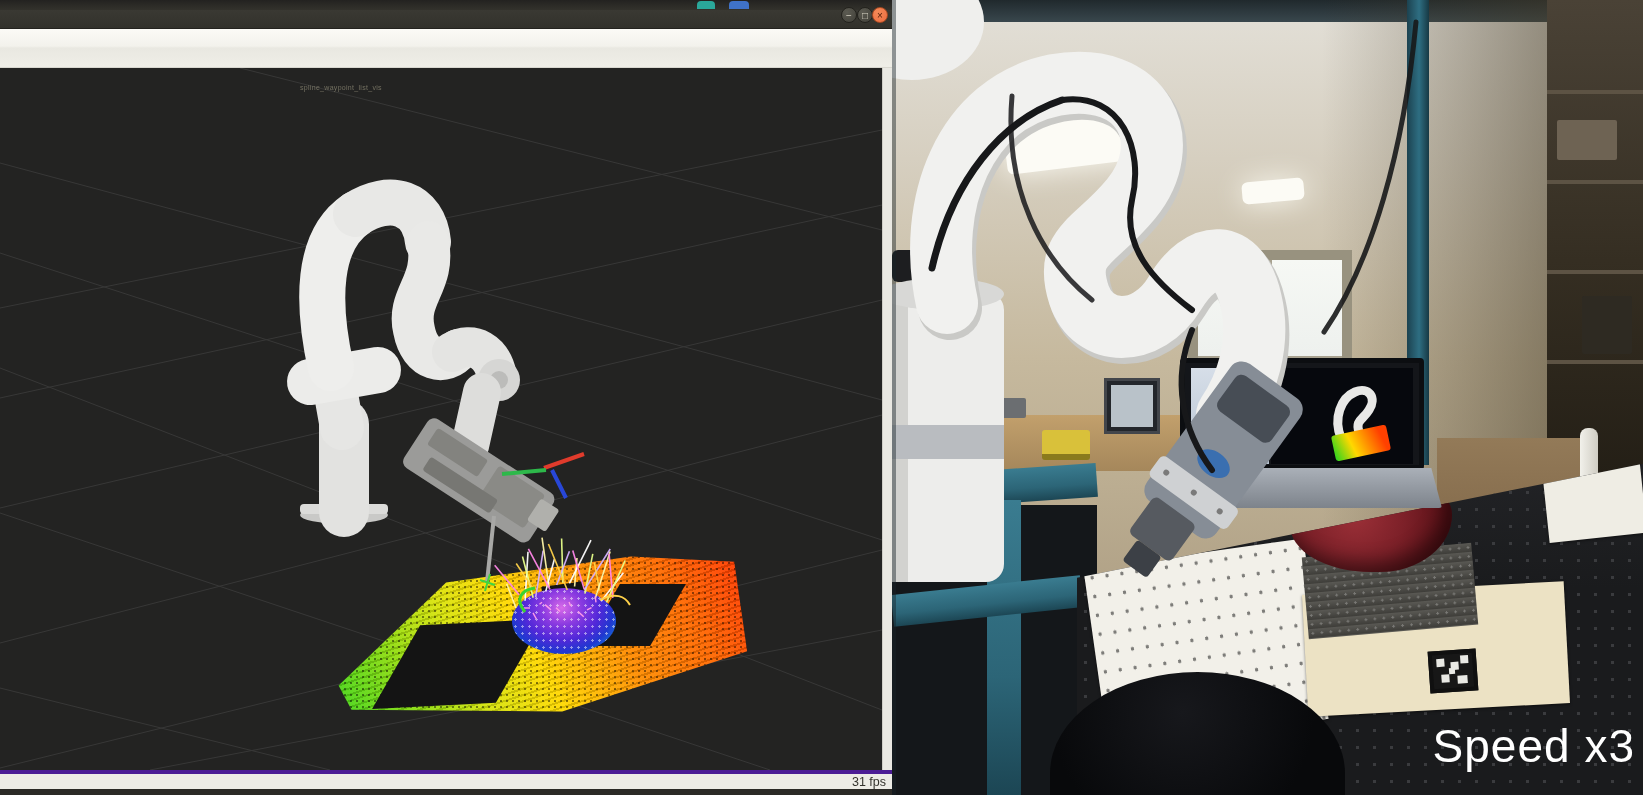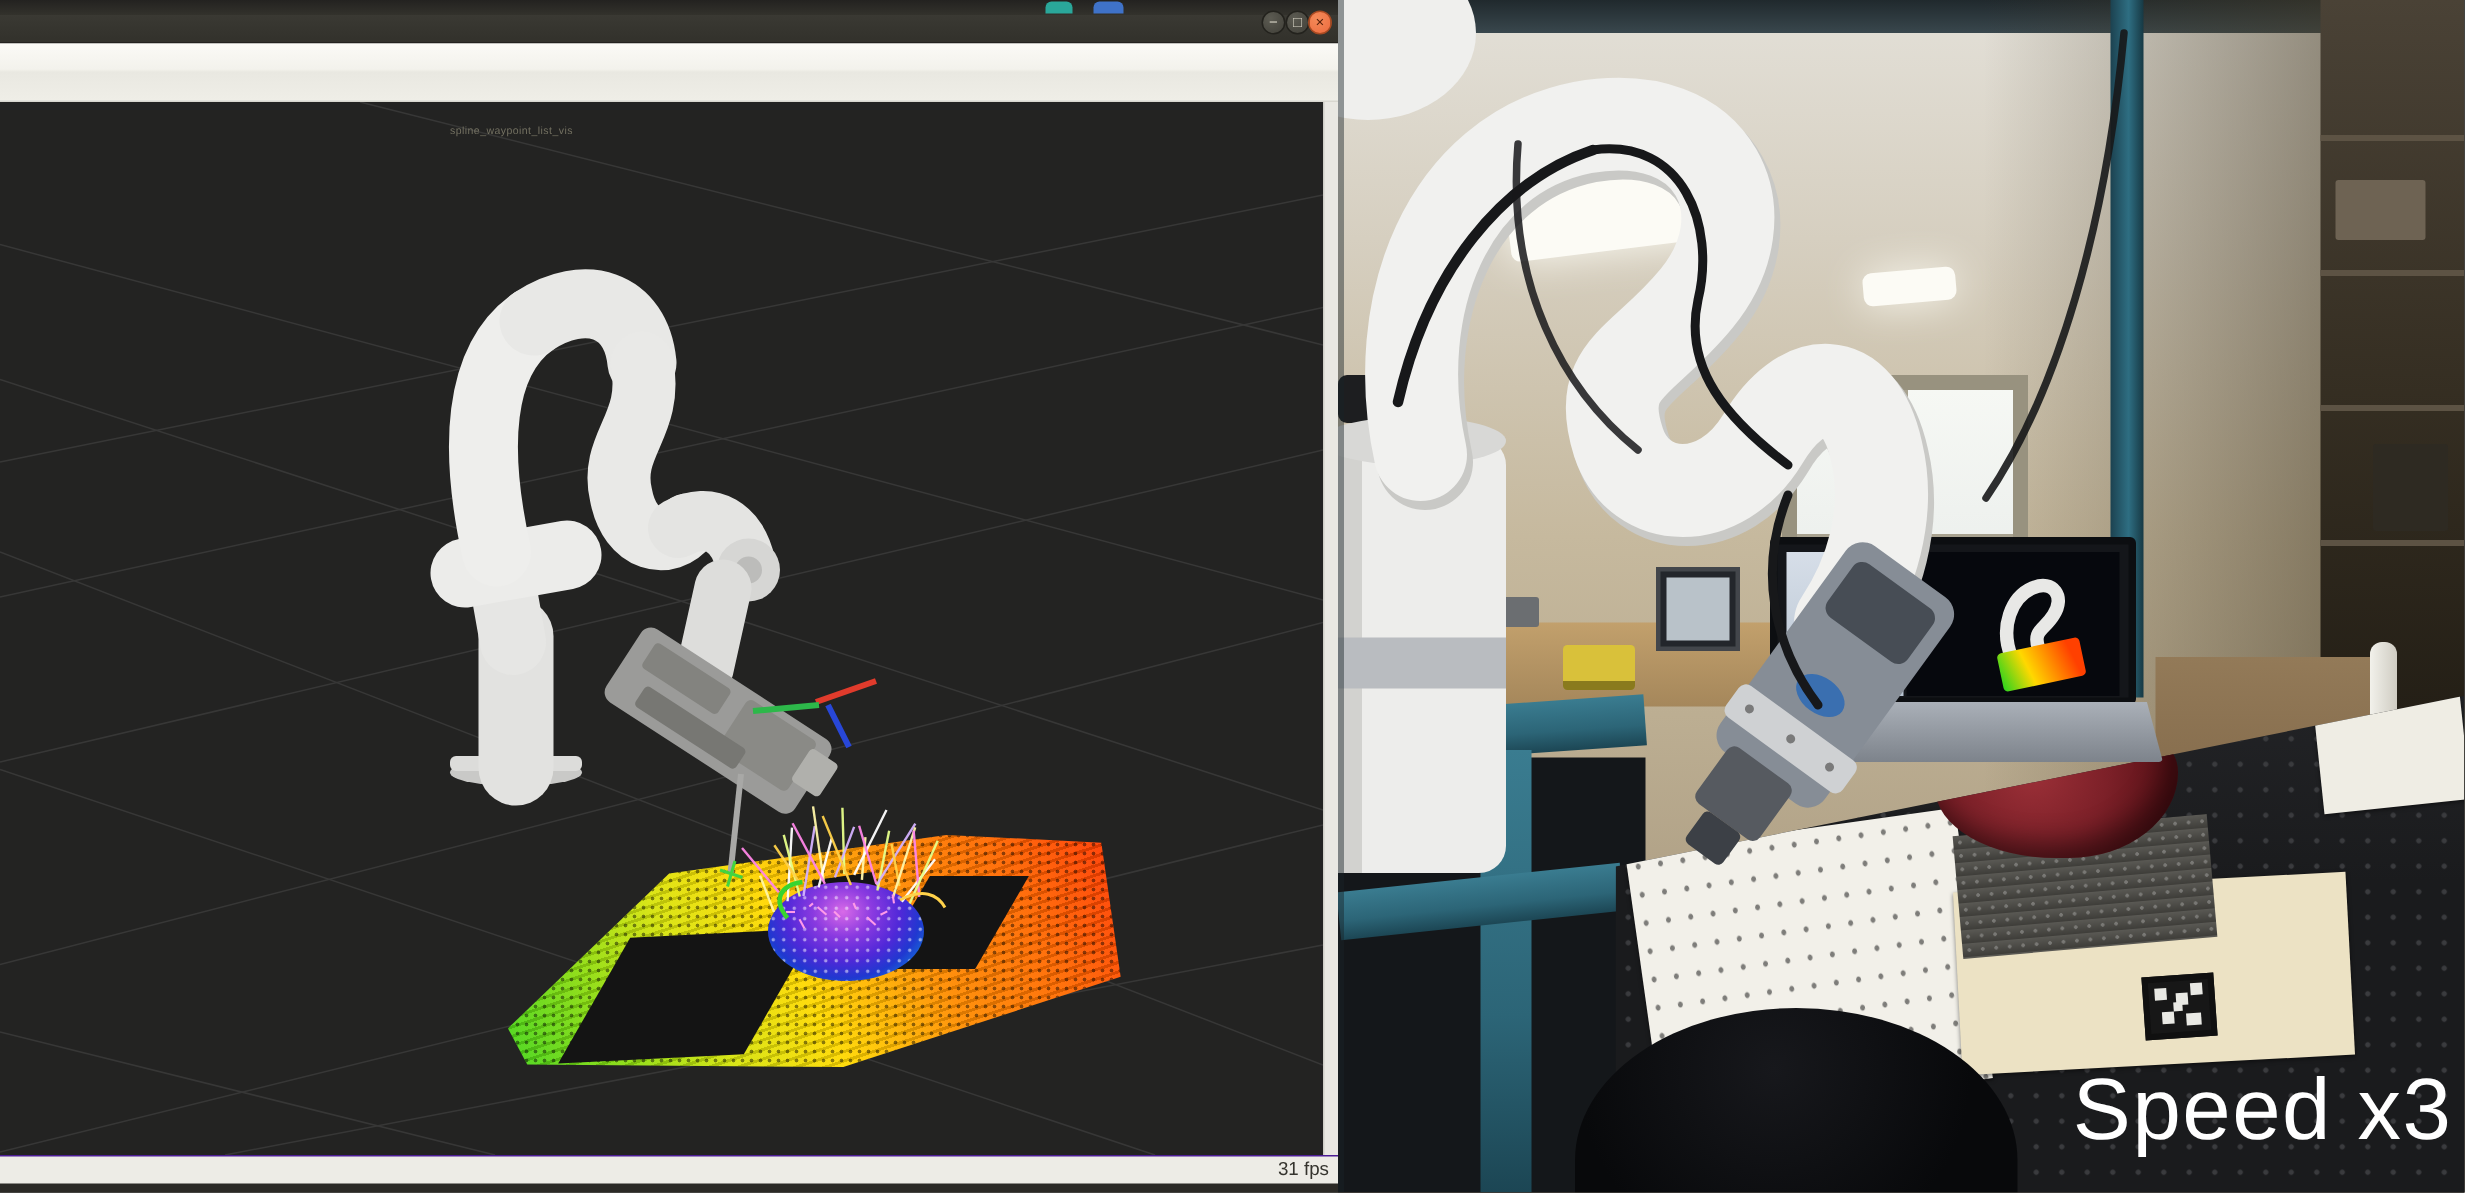--- a/index.html
+++ b/index.html
@@ -21,21 +21,21 @@
     font-size:10px;color:#d8d4c6;background:radial-gradient(circle at 35% 30%,#5c5b52,#403f38);
     border:1px solid #23221d;cursor:default;}
   .winbtn.close{background:radial-gradient(circle at 35% 30%,#f48a58,var(--accent-orange,#ed6b3f));
     border-color:#a84a22;color:#58200a;}
   #toolbar{left:0;top:29px;width:892px;height:39px;
     background:linear-gradient(180deg,#fbfaf6 0%,#f3f2ec 45%,#e9e8e1 50%,#efeee7 100%);
     border-bottom:1px solid #d8d7cf;}
   #viewport{left:0;top:68px;width:882px;height:702px;background:var(--viewport-bg,#232322);overflow:hidden;}
   #viewport-edge{left:882px;top:68px;width:10px;height:702px;background:#e9e8e2;border-left:1px solid #cfcec7;}
   #topic-label{left:300px;top:16px;font-size:7px;color:#817e6c;letter-spacing:.3px;opacity:.85;}
-  #statusbar{left:0;top:770px;width:892px;height:19px;background:#edece6;border-top:1px solid #4c1d95;}
+  #statusbar{left:0;top:770px;width:892px;height:19px;background:#edece6;border-top:4px solid #4c1d95;}
   #fps-counter{right:6px;top:1px;font-size:12.5px;color:#35342e;}
   #bottom-strip{left:0;top:789px;width:892px;height:6px;background:#2b2a26;}
 
   
   #point-cloud{left:330px;top:548px;width:430px;height:172px;
     clip-path:polygon(27% 20%,70% 5%,94% 8%,97% 60%,54% 95%,5% 94%,2% 80%);
     background:
       radial-gradient(rgba(0,0,0,.45) 1px,transparent 1.5px),
       repeating-linear-gradient(-18deg,rgba(0,0,0,.14) 0 2px,rgba(255,255,255,.05) 2px 6px),
       linear-gradient(62deg,var(--cloud-green,#3ad41c) 0%,#8cdc10 18%,#d8e40c 32%,var(--cloud-yellow,#ffd900) 46%,var(--cloud-orange,#ff8c00) 64%,#ff6a00 79%,var(--cloud-red,#ff4000) 93%);
@@ -98,21 +98,21 @@
   #laptop-panel{left:6px;top:5px;width:78px;height:96px;background:linear-gradient(180deg,#d6dee8,#b8c4d2);}
   #laptop-view{left:86px;top:5px;width:142px;height:96px;background:#06080d;}
   #laptop-rainbow{left:62px;top:62px;width:56px;height:26px;transform:rotate(-12deg);
     background:linear-gradient(75deg,#2ad41e,#ffd800 35%,#ff8c00 60%,#ff4000 85%);border-radius:3px;}
   #laptop-base{left:-6px;top:110px;width:268px;height:40px;background:linear-gradient(180deg,#aab0b8,#7d838b);
     clip-path:polygon(4% 0,96% 0,100% 100%,0 100%);border-radius:3px;}
 
   #fore-blob{left:158px;top:672px;width:295px;height:135px;border-radius:50% 50% 8% 8%/75% 75% 8% 8%;
     background:radial-gradient(circle at 45% 30%,#17181c,#08090b 70%);}
   #pane-split{left:0px;top:0;width:4px;height:795px;background:rgba(25,35,40,.45);}
-  #speed-overlay{right:8px;bottom:22px;font-size:58px;color:#ffffff;letter-spacing:1px;}
+  #speed-overlay{right:8px;bottom:22px;font-size:46px;color:#ffffff;letter-spacing:1px;}
 
   svg{position:absolute;left:0;top:0;}
 </style>
 </head>
 <body>
 
 <div id="stage">
 
   <div id="left-pane" class="abs">
 

